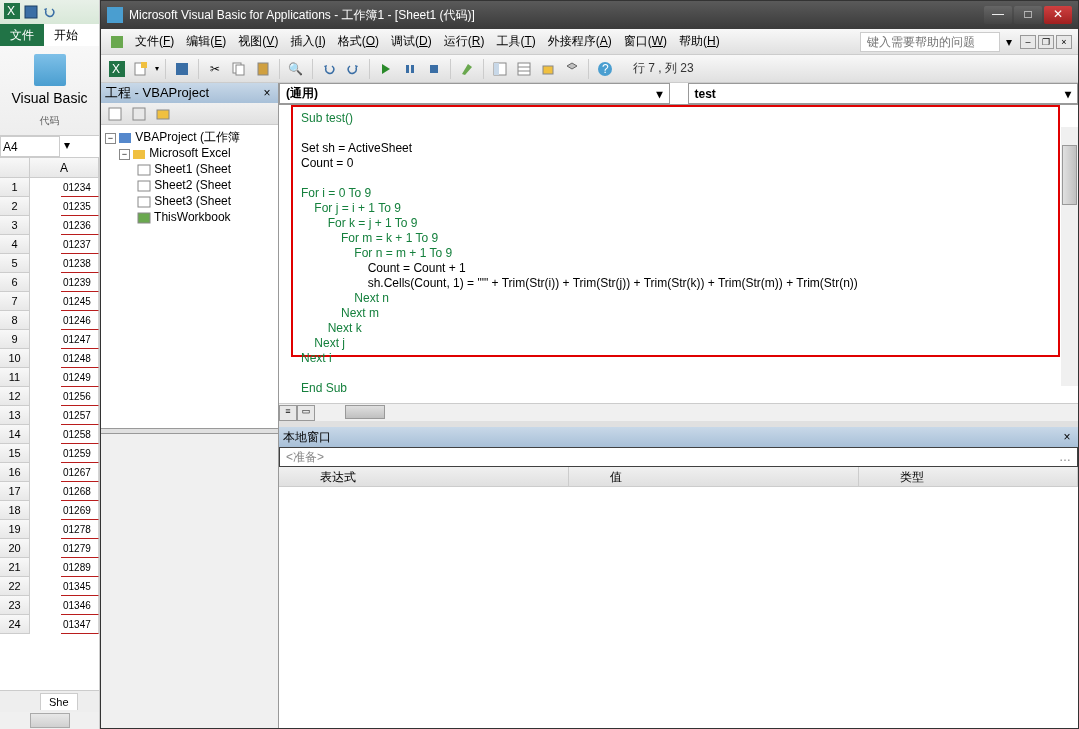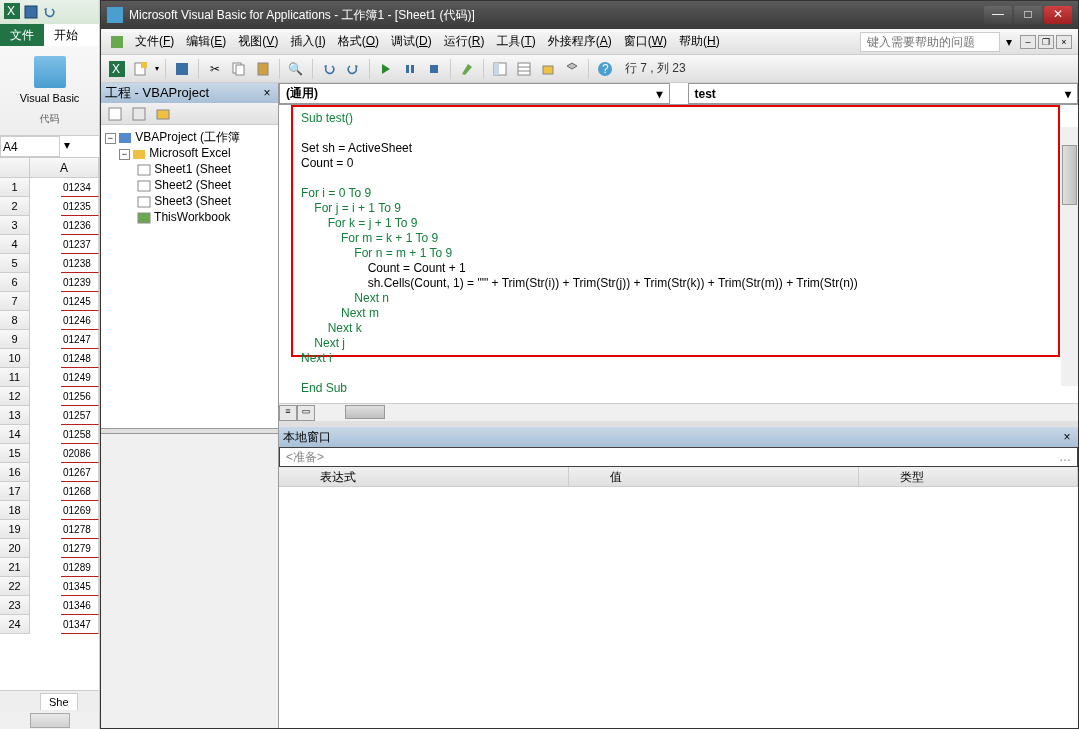--- a/index.html
+++ b/index.html
@@ -7,21 +7,21 @@
 
 
 .excel-panel { position: absolute; left: 0; top: 0; width: 100px; height: 729px; background: #fff; border-right: 1px solid #ccc; }
 .excel-titlebar { height: 24px; background: linear-gradient(#e8f0e8, #d8e8d8); display: flex; align-items: center; padding: 0 4px; gap: 4px; }
 .qat-icon { width: 14px; height: 14px; }
 .excel-ribbon-tabs { height: 22px; background: #fff; display: flex; }
 .ribbon-tab { padding: 3px 10px; }
 .ribbon-tab.file { background: #217346; color: #fff; }
 .excel-ribbon { height: 90px; background: linear-gradient(#f8f8f8, #eee); border-bottom: 1px solid #ccc; display: flex; flex-direction: column; align-items: center; justify-content: center; }
 .vb-icon { width: 32px; height: 32px; background: linear-gradient(#7ec0e8,#4a9ed0); border-radius: 2px; }
-.vb-label { font-size: 11px; margin-top: 4px; }
+.vb-label { font-size: 14px; margin-top: 4px; }
 .ribbon-group-label { font-size: 10px; color: #666; margin-top: 8px; }
 .namebox-row { height: 22px; display: flex; border-bottom: 1px solid #ccc; }
 .namebox { width: 60px; border: 1px solid #ccc; padding: 2px; background: #fff; }
 .col-headers { height: 20px; display: flex; background: linear-gradient(#f8f8f8,#e8e8e8); border-bottom: 1px solid #ccc; }
 .row-header-space { width: 30px; border-right: 1px solid #ccc; }
 .col-header { flex: 1; text-align: center; border-right: 1px solid #ccc; line-height: 20px; }
 .grid { overflow: auto; height: 512px; }
 .grid-row { display: flex; height: 19px; }
 .row-num { width: 30px; text-align: center; background: linear-gradient(#f8f8f8,#e8e8e8); border-right: 1px solid #ccc; border-bottom: 1px solid #ccc; line-height: 19px; font-size: 11px; }
 .cell { flex: 1; border-right: 1px solid #d4d4d4; border-bottom: 1px solid #b91c1c; padding: 0 2px; line-height: 19px; font-size: 10px; overflow: hidden; margin-left: 31px; }
@@ -42,21 +42,21 @@
 .vbe-menubar { height: 26px; background: linear-gradient(#f8f8f8,#e0e0e0); border-bottom: 1px solid #ccc; display: flex; align-items: center; padding: 0 6px; gap: 2px; }
 .menu-item { padding: 3px 6px; cursor: pointer; }
 .menu-item u { text-decoration: underline; }
 .help-search { margin-left: auto; color: #888; border: 1px solid #ccc; padding: 2px 6px; background: #fff; width: 140px; }
 .mdi-btns { display: flex; gap: 2px; margin-left: 6px; }
 .mdi-btn { width: 16px; height: 14px; border: 1px solid #999; background: #e8e8e8; font-size: 9px; text-align: center; line-height: 12px; cursor: pointer; }
 
 .vbe-toolbar { height: 28px; background: linear-gradient(#f8f8f8,#e0e0e0); border-bottom: 1px solid #ccc; display: flex; align-items: center; padding: 0 6px; gap: 4px; }
 .tb-btn { width: 20px; height: 20px; display: inline-flex; align-items: center; justify-content: center; cursor: pointer; }
 .tb-sep { width: 1px; height: 20px; background: #ccc; margin: 0 2px; }
-.tb-status { margin-left: 6px; color: #333; }
+.tb-status { margin-left: 14px; color: #333; }
 
 .vbe-body { display: flex; height: calc(100% - 82px); }
 
 
 .proj-panel { width: 178px; background: #fff; border-right: 1px solid #999; display: flex; flex-direction: column; }
 .proj-title { height: 20px; background: linear-gradient(#c8d8e8,#a8c0d8); padding: 2px 4px; display: flex; align-items: center; }
 .proj-title-text { flex: 1; font-size: 13px; }
 .proj-close { width: 14px; height: 14px; text-align: center; cursor: pointer; }
 .proj-toolbar { height: 22px; background: linear-gradient(#f0f0f0,#e0e0e0); border-bottom: 1px solid #ccc; display: flex; align-items: center; padding: 0 4px; gap: 4px; }
 .proj-tree { flex: 1; overflow: auto; padding: 4px; font-family: SimSun, monospace; font-size: 12px; }
@@ -181,21 +181,21 @@
       <div class="grid-row">
         <div class="row-num">13</div>
         <div class="cell">01257</div>
       </div>
       <div class="grid-row">
         <div class="row-num">14</div>
         <div class="cell">01258</div>
       </div>
       <div class="grid-row">
         <div class="row-num">15</div>
-        <div class="cell">02086</div>
+        <div class="cell">01259</div>
       </div>
       <div class="grid-row">
         <div class="row-num">16</div>
         <div class="cell">01267</div>
       </div>
       <div class="grid-row">
         <div class="row-num">17</div>
         <div class="cell">01268</div>
       </div>
       <div class="grid-row">

